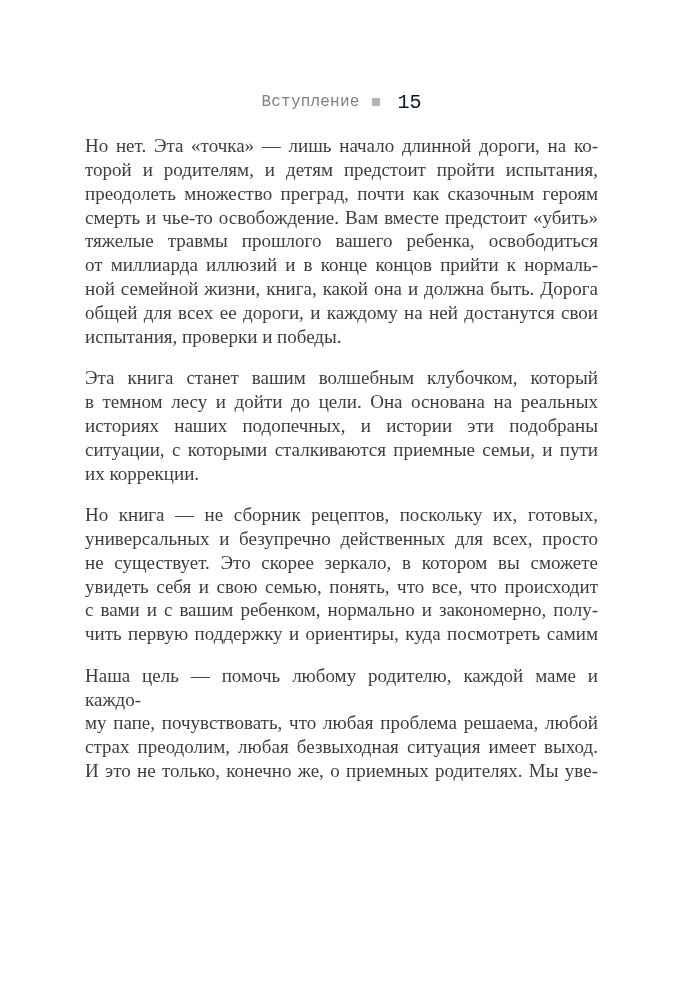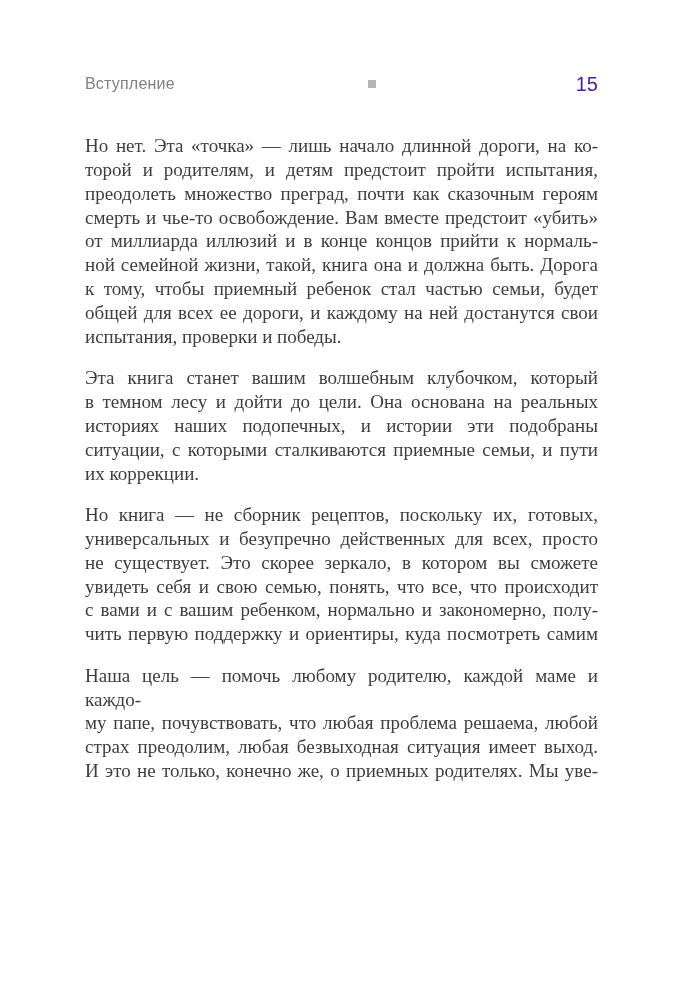--- a/index.html
+++ b/index.html
@@ -9,28 +9,28 @@
   }
   .page {
     position: relative;
     width: 682px;
     height: 1001px;
     background: #ffffff;
     overflow: hidden;
   }
   .running-header {
     position: absolute;
-    top: 74px;
+    top: 92px;
     left: 85px;
     right: 84px;
     height: 20px;
     display: flex;
-    justify-content: space-between;
+    justify-content: center;
     align-items: center;
-    font-family: Liberation Sans, sans-serif;
+    font-family: Liberation Mono, monospace;
   }
   .running-header .chapter {
     font-size: 16px;
     letter-spacing: 0.2px;
     color: #818181;
   }
   .running-header .square-bullet {
     width: 8px;
     height: 8px;
     background: #b4b4b4;
@@ -68,32 +68,32 @@
   }
 </style>
 </head>
 <body>
 
 <div class="page" style="background: rgb(255, 255, 255);">
 
   <div class="running-header">
     <span class="chapter" style="color: rgb(129, 129, 129);">Вступление</span>
     <span class="square-bullet" style="background: rgb(180, 180, 180);"></span>
-    <span class="pagenum" style="color: #4c1d95;">15</span>
+    <span class="pagenum" style="color: #0f172a;">15</span>
   </div>
 
   <div class="text-body" id="text-body" style="color: rgb(62, 62, 62);">
       <div class="para">
         <div class="line">Но нет. Эта «точка» — лишь начало длинной дороги, на ко-</div>
         <div class="line">торой и родителям, и детям предстоит пройти испытания,</div>
         <div class="line">преодолеть множество преград, почти как сказочным героям</div>
         <div class="line">смерть и чье-то освобождение. Вам вместе предстоит «убить»</div>
+        <div class="line">тяжелые травмы прошлого вашего ребенка, освободиться</div>
         <div class="line">от миллиарда иллюзий и в конце концов прийти к нормаль-</div>
-        <div class="line">ной семейной жизни, такой, книга она и должна быть. Дорога</div>
-        <div class="line">к тому, чтобы приемный ребенок стал частью семьи, будет</div>
+        <div class="line">ной семейной жизни, книга, какой она и должна быть. Дорога</div>
         <div class="line">общей для всех ее дороги, и каждому на ней достанутся свои</div>
         <div class="line last">испытания, проверки и победы.</div>
       </div>
       <div class="para">
         <div class="line">Эта книга станет вашим волшебным клубочком, который</div>
         <div class="line">в темном лесу и дойти до цели. Она основана на реальных</div>
         <div class="line">историях наших подопечных, и истории эти подобраны</div>
         <div class="line">ситуации, с которыми сталкиваются приемные семьи, и пути</div>
         <div class="line last">их коррекции.</div>
       </div>

